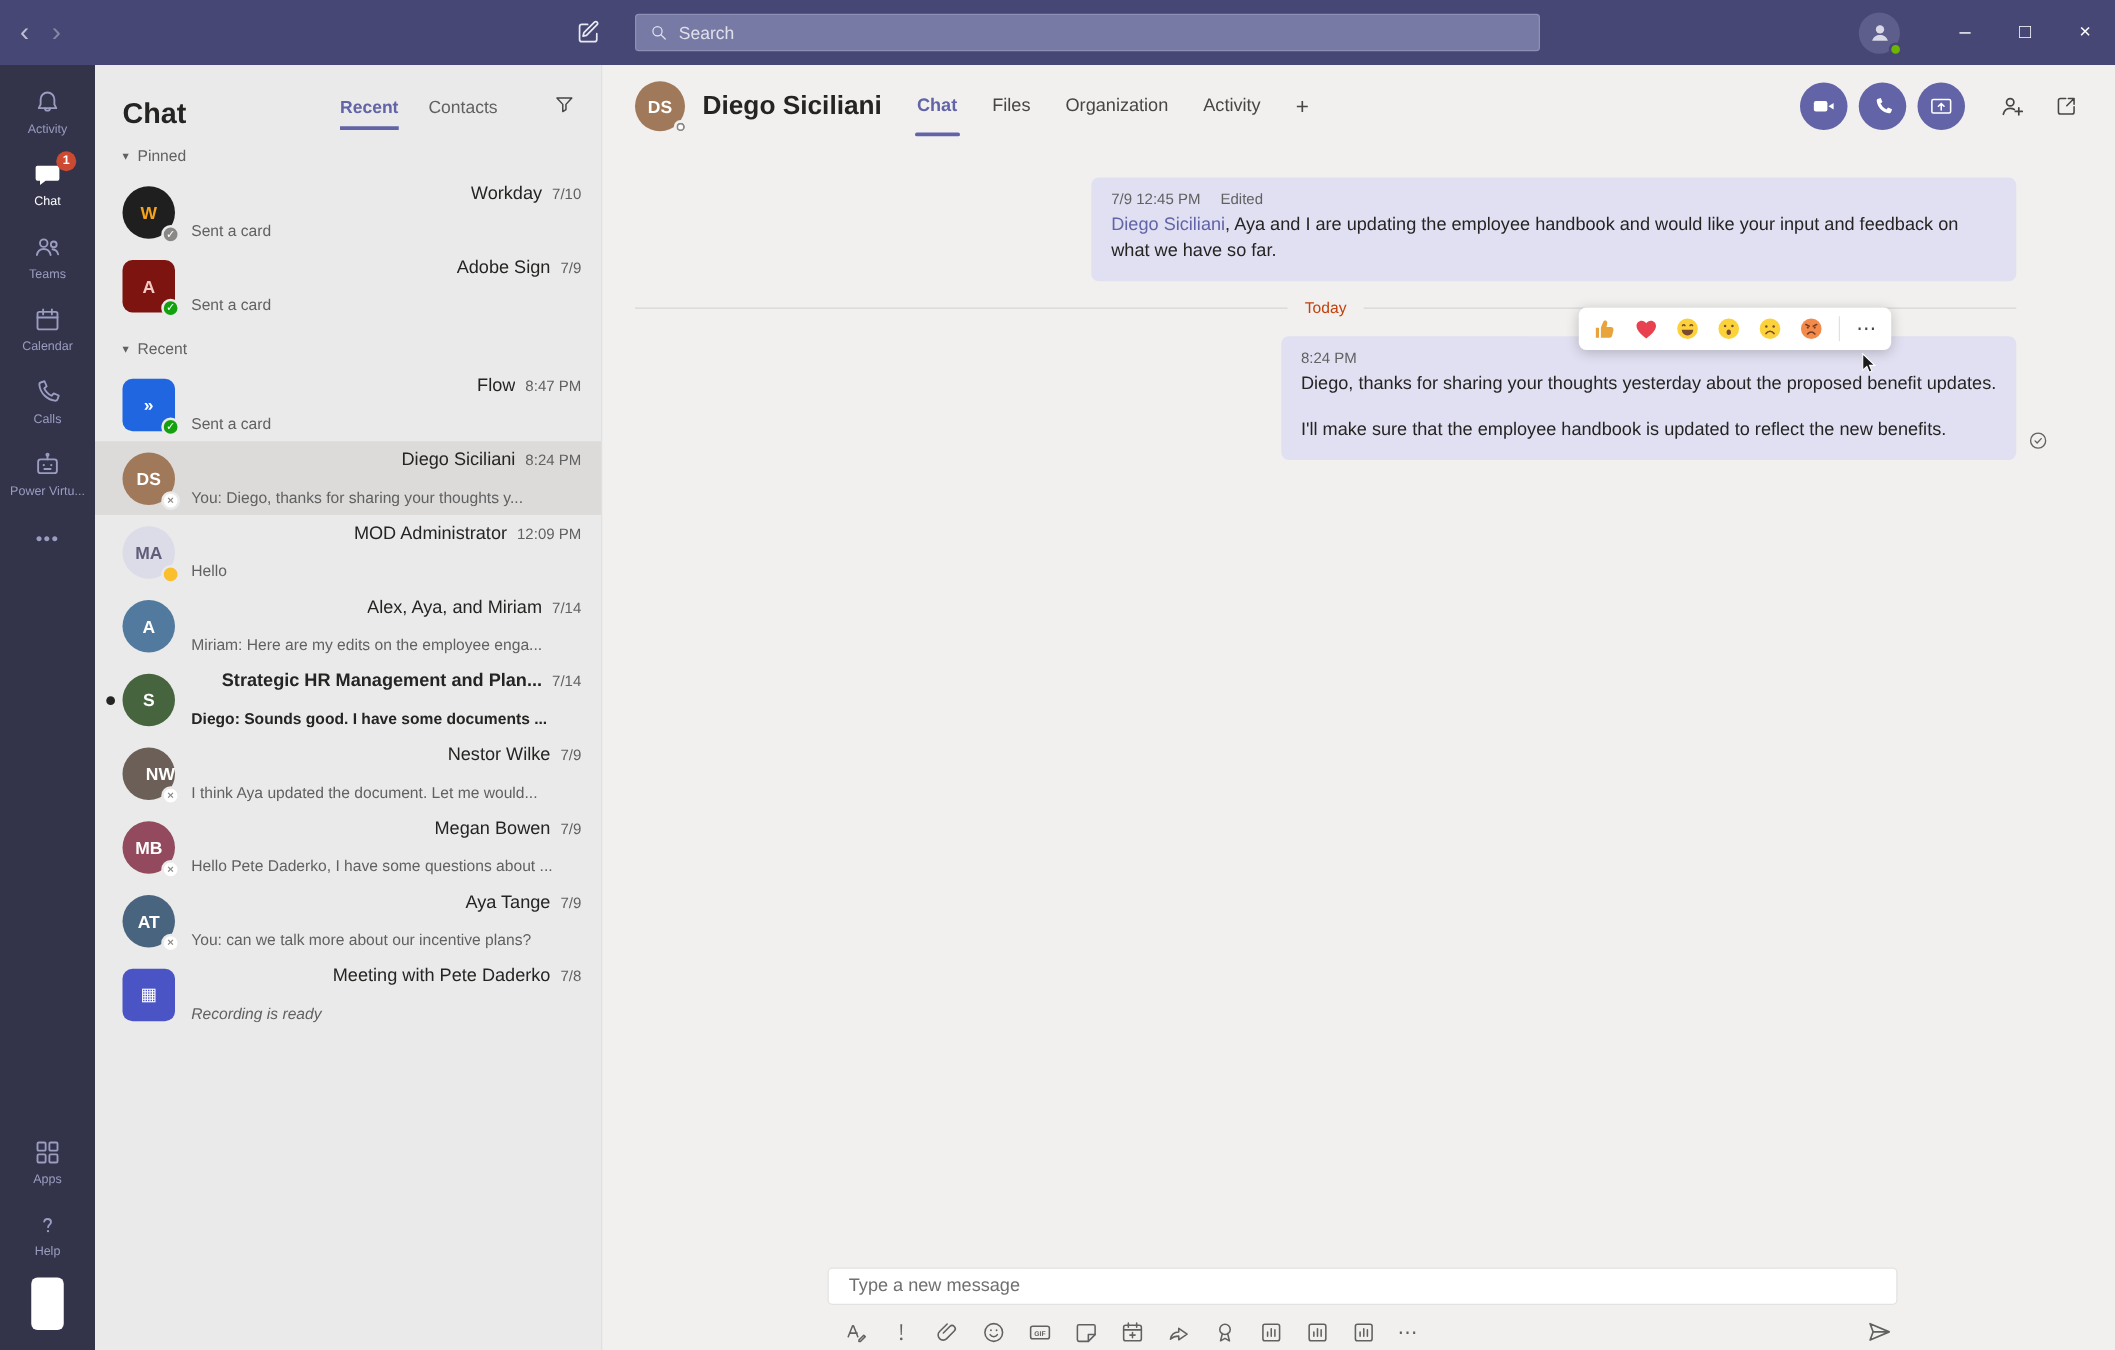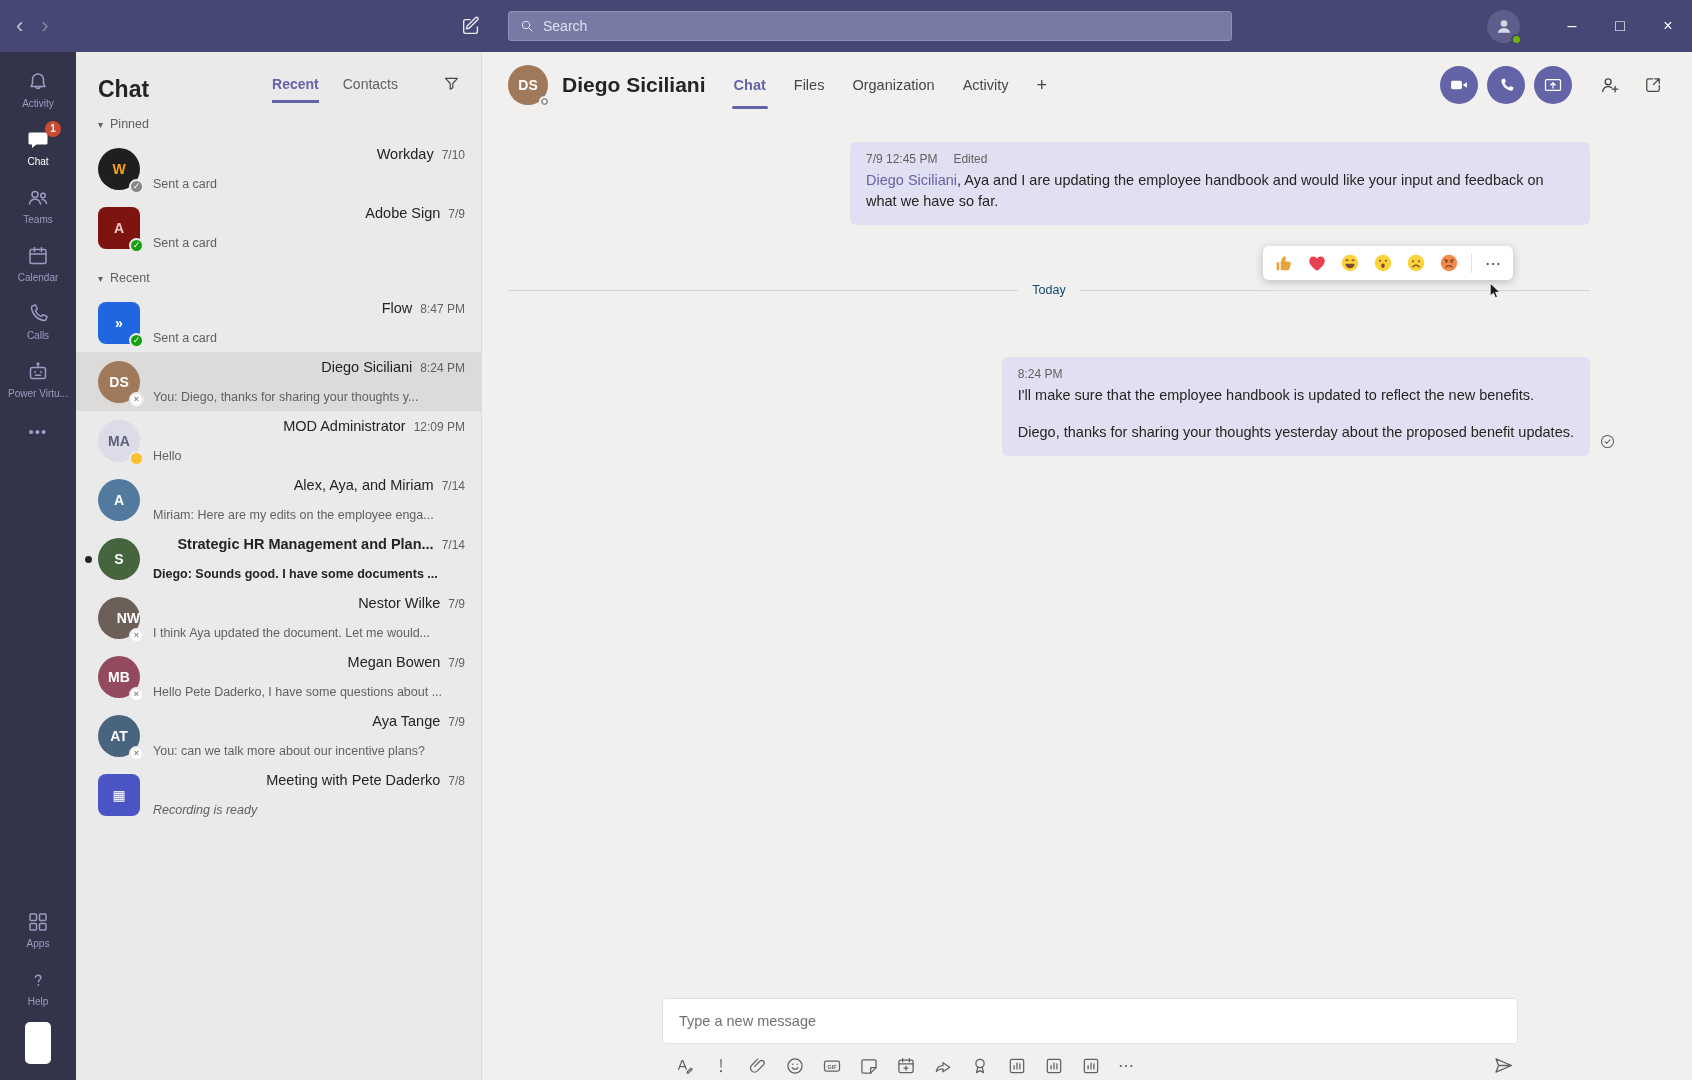--- a/index.html
+++ b/index.html
@@ -72,40 +72,40 @@
   .ch-tab { font-size:14.5px; color:#484644; cursor:pointer; position:relative; height:100%; display:flex; align-items:center; }
   .ch-tab.active { color:var(--accent); font-weight:700; }
   .ch-tab.active::after { content:""; position:absolute; bottom:9px; left:-2px; right:-2px; height:3px; border-radius:2px; background:var(--accent); }
   .ch-tab.add { font-size:18px; color:#484644; font-weight:400; }
   .ch-actions { margin-left:auto; display:flex; align-items:center; gap:9px; }
   .call-btn { width:38px; height:38px; border-radius:50%; background:var(--accent); border:none; display:flex; align-items:center; justify-content:center; color:#fff; cursor:pointer; }
   .ghost-btn { background:none; border:none; color:#484644; width:34px; height:34px; display:flex; align-items:center; justify-content:center; cursor:pointer; }
   .ghost-btn.first { margin-left:12px; }
 
   
-  .messages { flex:1; position:relative; padding:24px 102px 0 0; display:flex; flex-direction:column; align-items:flex-end; overflow:hidden;gap:44px; }
+  .messages { flex:1; position:relative; padding:24px 79px 0 0; display:flex; flex-direction:column; align-items:flex-end; overflow:hidden; }
   .msg { max-width:740px; position:relative; }
   .bubble { background:var(--bubble); border-radius:6px; padding:10px 16px 13px; }
   .msg-meta { font-size:12px; color:#616161; display:flex; gap:16px; margin-bottom:4px; }
   .msg-text { font-size:14.5px; line-height:1.45; color:#252423; }
   p.msg-text + p.msg-text { margin-top:16px; }
   .mention { color:var(--accent); cursor:pointer; }
-  .day-divider { align-self:stretch; display:flex; align-items:center; color:#0c4a6e; font-size:12.5px; margin:14px 0 16px 26px; }
+  .day-divider { align-self:stretch; display:flex; align-items:center; color:#c2410c; font-size:12.5px; margin:14px 0 16px 26px; }
   .day-divider::before, .day-divider::after { content:""; flex:1; border-top:1px solid #d6d5d4; }
   .day-divider span { padding:0 14px; }
   .receipt { position:absolute; right:-26px; bottom:2px; color:#616161; }
   .reaction-bar { position:absolute; top:128px; right:179px; background:#fff; border-radius:6px; box-shadow:0 2px 10px rgba(0,0,0,.22); display:flex; align-items:center; padding:6px 10px; gap:11px; z-index:3; }
   .rx-btn { background:none; border:none; padding:0; cursor:pointer; display:flex; }
   .rx-divider { width:1px; height:20px; background:#e1e1e1; }
   .rx-more { font-size:16px; color:#484644; background:none; border:none; cursor:pointer; padding:0 2px; }
   .cursor { position:absolute; top:164px; right:188px; z-index:4; }
 
   
   .compose { flex:none; padding:8px 174px 4px 180px; }
-  .compose-input { height:46px; background:#fff; border:1px solid #e3e2e1; border-radius:4px; display:flex; align-items:center; padding:0 16px; }
+  .compose-input { height:30px; background:#fff; border:1px solid #e3e2e1; border-radius:4px; display:flex; align-items:center; padding:0 16px; }
   .compose-input input { flex:1; border:none; outline:none; font-size:14.5px; color:#252423; font-family:inherit; background:transparent; }
   .compose-input input::placeholder { color:#707070; }
   .compose-toolbar { display:flex; align-items:center; gap:17px; padding:11px 4px 0 12px; color:#616161; }
   .ct-btn { background:none; border:none; color:#616161; display:flex; cursor:pointer; padding:0; }
   .ct-spacer { flex:1; }
 </style>
 </head>
 <body>
 
 <div class="app">
@@ -481,22 +481,22 @@
 
         <div class="day-divider">
             <span>Today</span>
           </div>
 
         <div class="msg">
           <div class="bubble">
             <div class="msg-meta">
                 <span>8:24 PM</span>
               </div>
+            <p class="msg-text">Diego, thanks for sharing your thoughts yesterday about the proposed benefit updates.</p>
             <p class="msg-text">I'll make sure that the employee handbook is updated to reflect the new benefits.</p>
-            <p class="msg-text">Diego, thanks for sharing your thoughts yesterday about the proposed benefit updates.</p>
           </div>
           <span class="receipt">
             <svg class="ic" width="17" height="17" viewBox="0 0 24 24">
                 <circle cx="12" cy="12" r="8.5"></circle>
                 <path d="m8.5 12.3 2.4 2.4 4.6-5"></path>
               </svg>
           </span>
         </div>
 
         <div class="reaction-bar">

